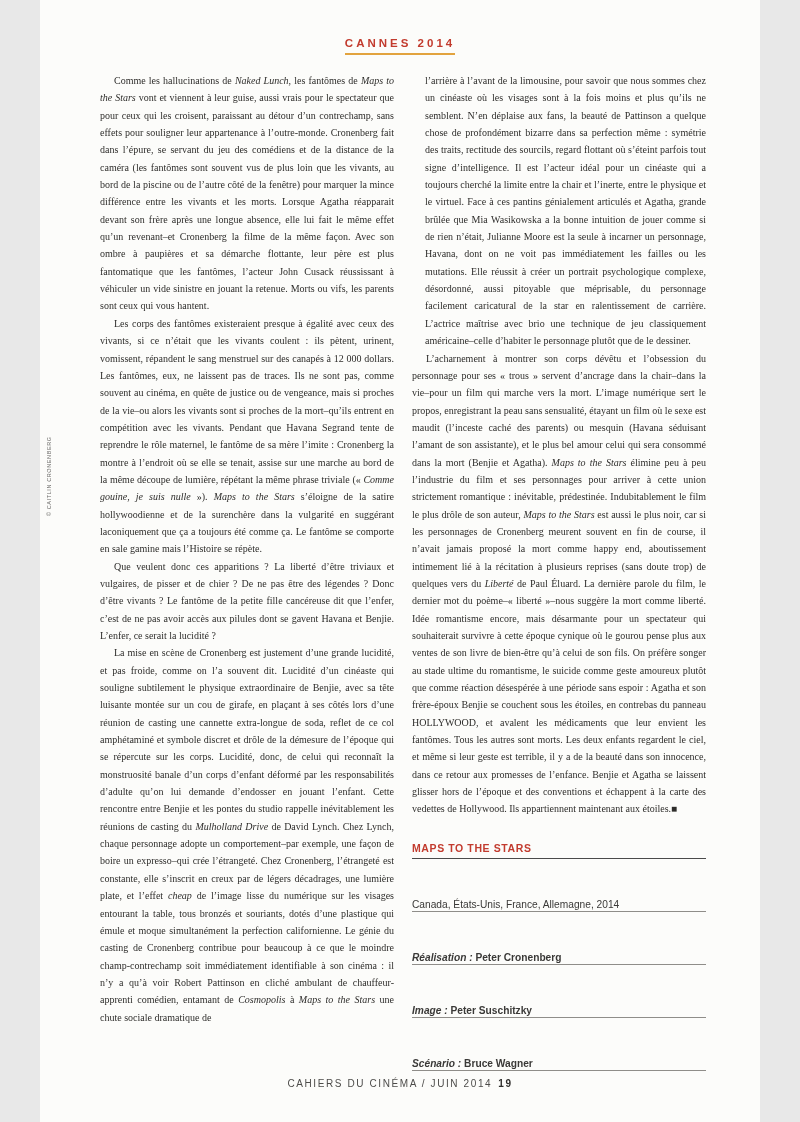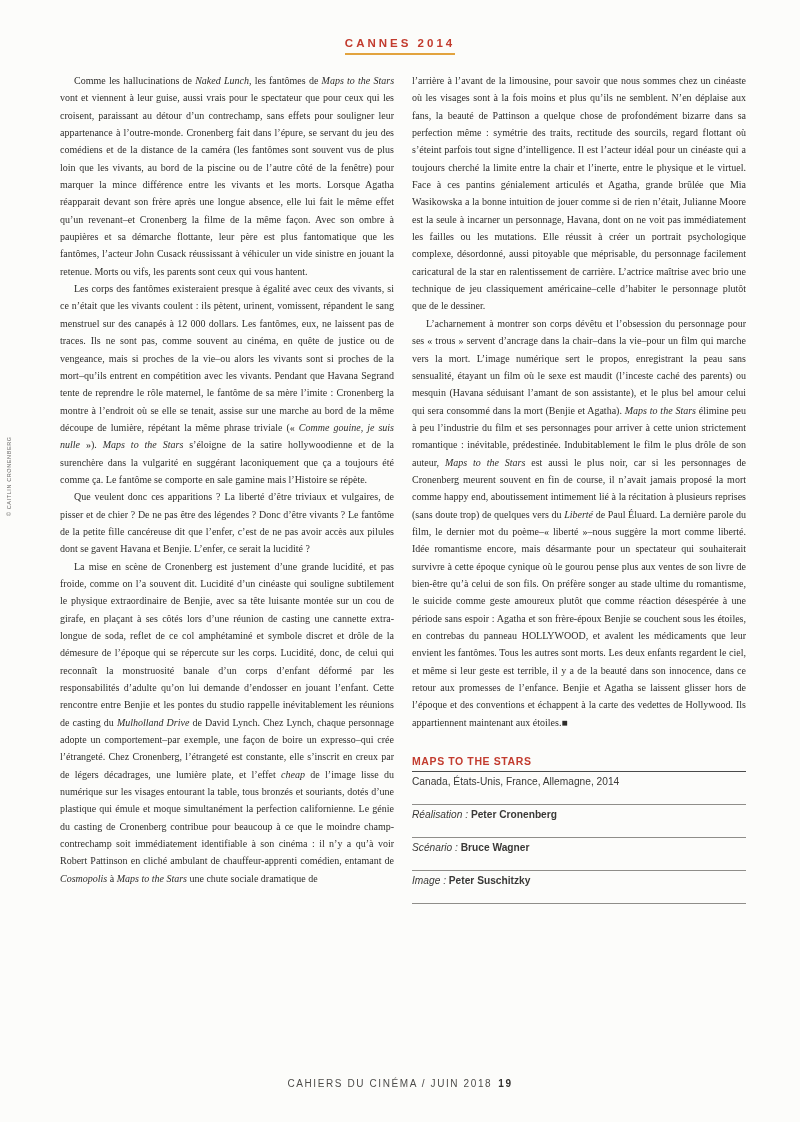--- a/index.html
+++ b/index.html
@@ -1,18 +1,18 @@
 <!DOCTYPE html>
 <html lang="fr" style="--accent-red: #c23b2e; --underline-gold: #e2a33e;"><head>
 <meta charset="utf-8">
 <style>
   html,body{margin:0;padding:0;background:#e8e8e8;}
   .page{
     position:relative;
-    width:800px;height:1122px;
+    width:720px;height:1122px;
     margin:0 auto;
     background:#fcfcfa;
     font-family:"Liberation Serif","DejaVu Serif",serif;
     color:#2e2d2b;
     overflow:hidden;
     box-sizing:border-box;
   }
   .masthead{
     position:absolute;top:33px;left:0;right:0;
     text-align:center;
@@ -32,41 +32,42 @@
   }
   .col{flex:1 1 0;min-width:0;}
   .para{
     margin:0;
     font-size:10px;
     line-height:17.35px;
     text-align:justify;
     text-indent:14px;
     hyphens:auto;
   }
-  .para.no-indent{text-indent:0;}
+  .para.no-indent{text-indent:0;margin-left:13px;}
   .para i{font-style:italic;}
   .credits{
     margin-top:24px;
     font-family:"Liberation Sans","DejaVu Sans",sans-serif;
   }
   .credits-title{
     font-size:10.5px;font-weight:bold;letter-spacing:0.6px;
     color:var(--accent-red);
     padding-bottom:4px;
     border-bottom:1px solid #4a4a4a;
   }
   .credit-row{
     font-size:10.2px;
     line-height:13px;
-    padding:3px 0 16px 0;
+    padding:3px 0 0 0;
     border-bottom:1px solid #8f8d89;
     color:#3a3937;
+    margin-top:36px;
   }
   .credit-row:last-child{border-bottom:none;}
-  .credit-label{font-style:italic;font-weight:normal;text-align:right;}
+  .credit-label{font-style:italic;font-weight:bold;text-align:right;}
   .credit-value{font-weight:bold;}
   .credit-value.plain{font-weight:normal;}
   .footer{
     position:absolute;left:0;right:0;top:1078px;
     text-align:center;
     font-family:"Liberation Sans","DejaVu Sans",sans-serif;
     font-size:10px;letter-spacing:1.6px;color:#4d4c4a;
   }
   .footer .page-num{font-weight:bold;color:#2e2d2b;margin-left:6px;}
   .photo-credit{
@@ -99,25 +100,25 @@
     <div class="col">
       <div>
           <p class="para no-indent"><span>l’arrière à l’avant de la limousine, pour savoir que nous sommes chez un cinéaste où les visages sont à la fois moins et plus qu’ils ne semblent. N’en déplaise aux fans, la beauté de Pattinson a quelque chose de profondément bizarre dans sa perfection même : symétrie des traits, rectitude des sourcils, regard flottant où s’éteint parfois tout signe d’intelligence. Il est l’acteur idéal pour un cinéaste qui a toujours cherché la limite entre la chair et l’inerte, entre le physique et le virtuel. Face à ces pantins génialement articulés et Agatha, grande brûlée que Mia Wasikowska a la bonne intuition de jouer comme si de rien n’était, Julianne Moore est la seule à incarner un personnage, Havana, dont on ne voit pas immédiatement les failles ou les mutations. Elle réussit à créer un portrait psychologique complexe, désordonné, aussi pitoyable que méprisable, du personnage facilement caricatural de la star en ralentissement de carrière. L’actrice maîtrise avec brio une technique de jeu classiquement américaine–celle d’habiter le personnage plutôt que de le dessiner.</span></p>
           <p class="para"><span>L’acharnement à montrer son corps dévêtu et l’obsession du personnage pour ses « trous » servent d’ancrage dans la chair–dans la vie–pour un film qui marche vers la mort. L’image numérique sert le propos, enregistrant la peau sans sensualité, étayant un film où le sexe est maudit (l’inceste caché des parents) ou mesquin (Havana séduisant l’amant de son assistante), et le plus bel amour celui qui sera consommé dans la mort (Benjie et Agatha). </span><i>Maps to the Stars</i><span> élimine peu à peu l’industrie du film et ses personnages pour arriver à cette union strictement romantique : inévitable, prédestinée. Indubitablement le film le plus drôle de son auteur, </span><i>Maps to the Stars</i><span> est aussi le plus noir, car si les personnages de Cronenberg meurent souvent en fin de course, il n’avait jamais proposé la mort comme happy end, aboutissement intimement lié à la récitation à plusieurs reprises (sans doute trop) de quelques vers du </span><i>Liberté</i><span> de Paul Éluard. La dernière parole du film, le dernier mot du poème–« liberté »–nous suggère la mort comme liberté. Idée romantisme encore, mais désarmante pour un spectateur qui souhaiterait survivre à cette époque cynique où le gourou pense plus aux ventes de son livre de bien-être qu’à celui de son fils. On préfère songer au stade ultime du romantisme, le suicide comme geste amoureux plutôt que comme réaction désespérée à une période sans espoir : Agatha et son frère-époux Benjie se couchent sous les étoiles, en contrebas du panneau HOLLYWOOD, et avalent les médicaments que leur envient les fantômes. Tous les autres sont morts. Les deux enfants regardent le ciel, et même si leur geste est terrible, il y a de la beauté dans son innocence, dans ce retour aux promesses de l’enfance. Benjie et Agatha se laissent glisser hors de l’époque et des conventions et échappent à la carte des vedettes de Hollywood. Ils appartiennent maintenant aux étoiles.■</span></p>
         </div>
       <div class="credits">
         <div class="credits-title">MAPS TO THE STARS</div>
         <div>
             <div class="credit-row"><span class="credit-value plain">Canada, États-Unis, France, Allemagne, 2014</span></div>
             <div class="credit-row"><span class="credit-label">Réalisation : </span><span class="credit-value">Peter Cronenberg</span></div>
+            <div class="credit-row"><span class="credit-label">Image : </span><span class="credit-value">Peter Suschitzky</span></div>
             <div class="credit-row"><span class="credit-label">Scénario : </span><span class="credit-value">Bruce Wagner</span></div>
-            <div class="credit-row"><span class="credit-label">Image : </span><span class="credit-value">Peter Suschitzky</span></div>
             <div class="credit-row"></div>
           </div>
       </div>
     </div>
   </div>
 
   <div class="footer">
-    <span>CAHIERS DU CINÉMA / JUIN 2018</span><span class="page-num">19</span>
+    <span>CAHIERS DU CINÉMA / JUIN 2014</span><span class="page-num">19</span>
   </div>
 
 </div>
 
 </body></html>

